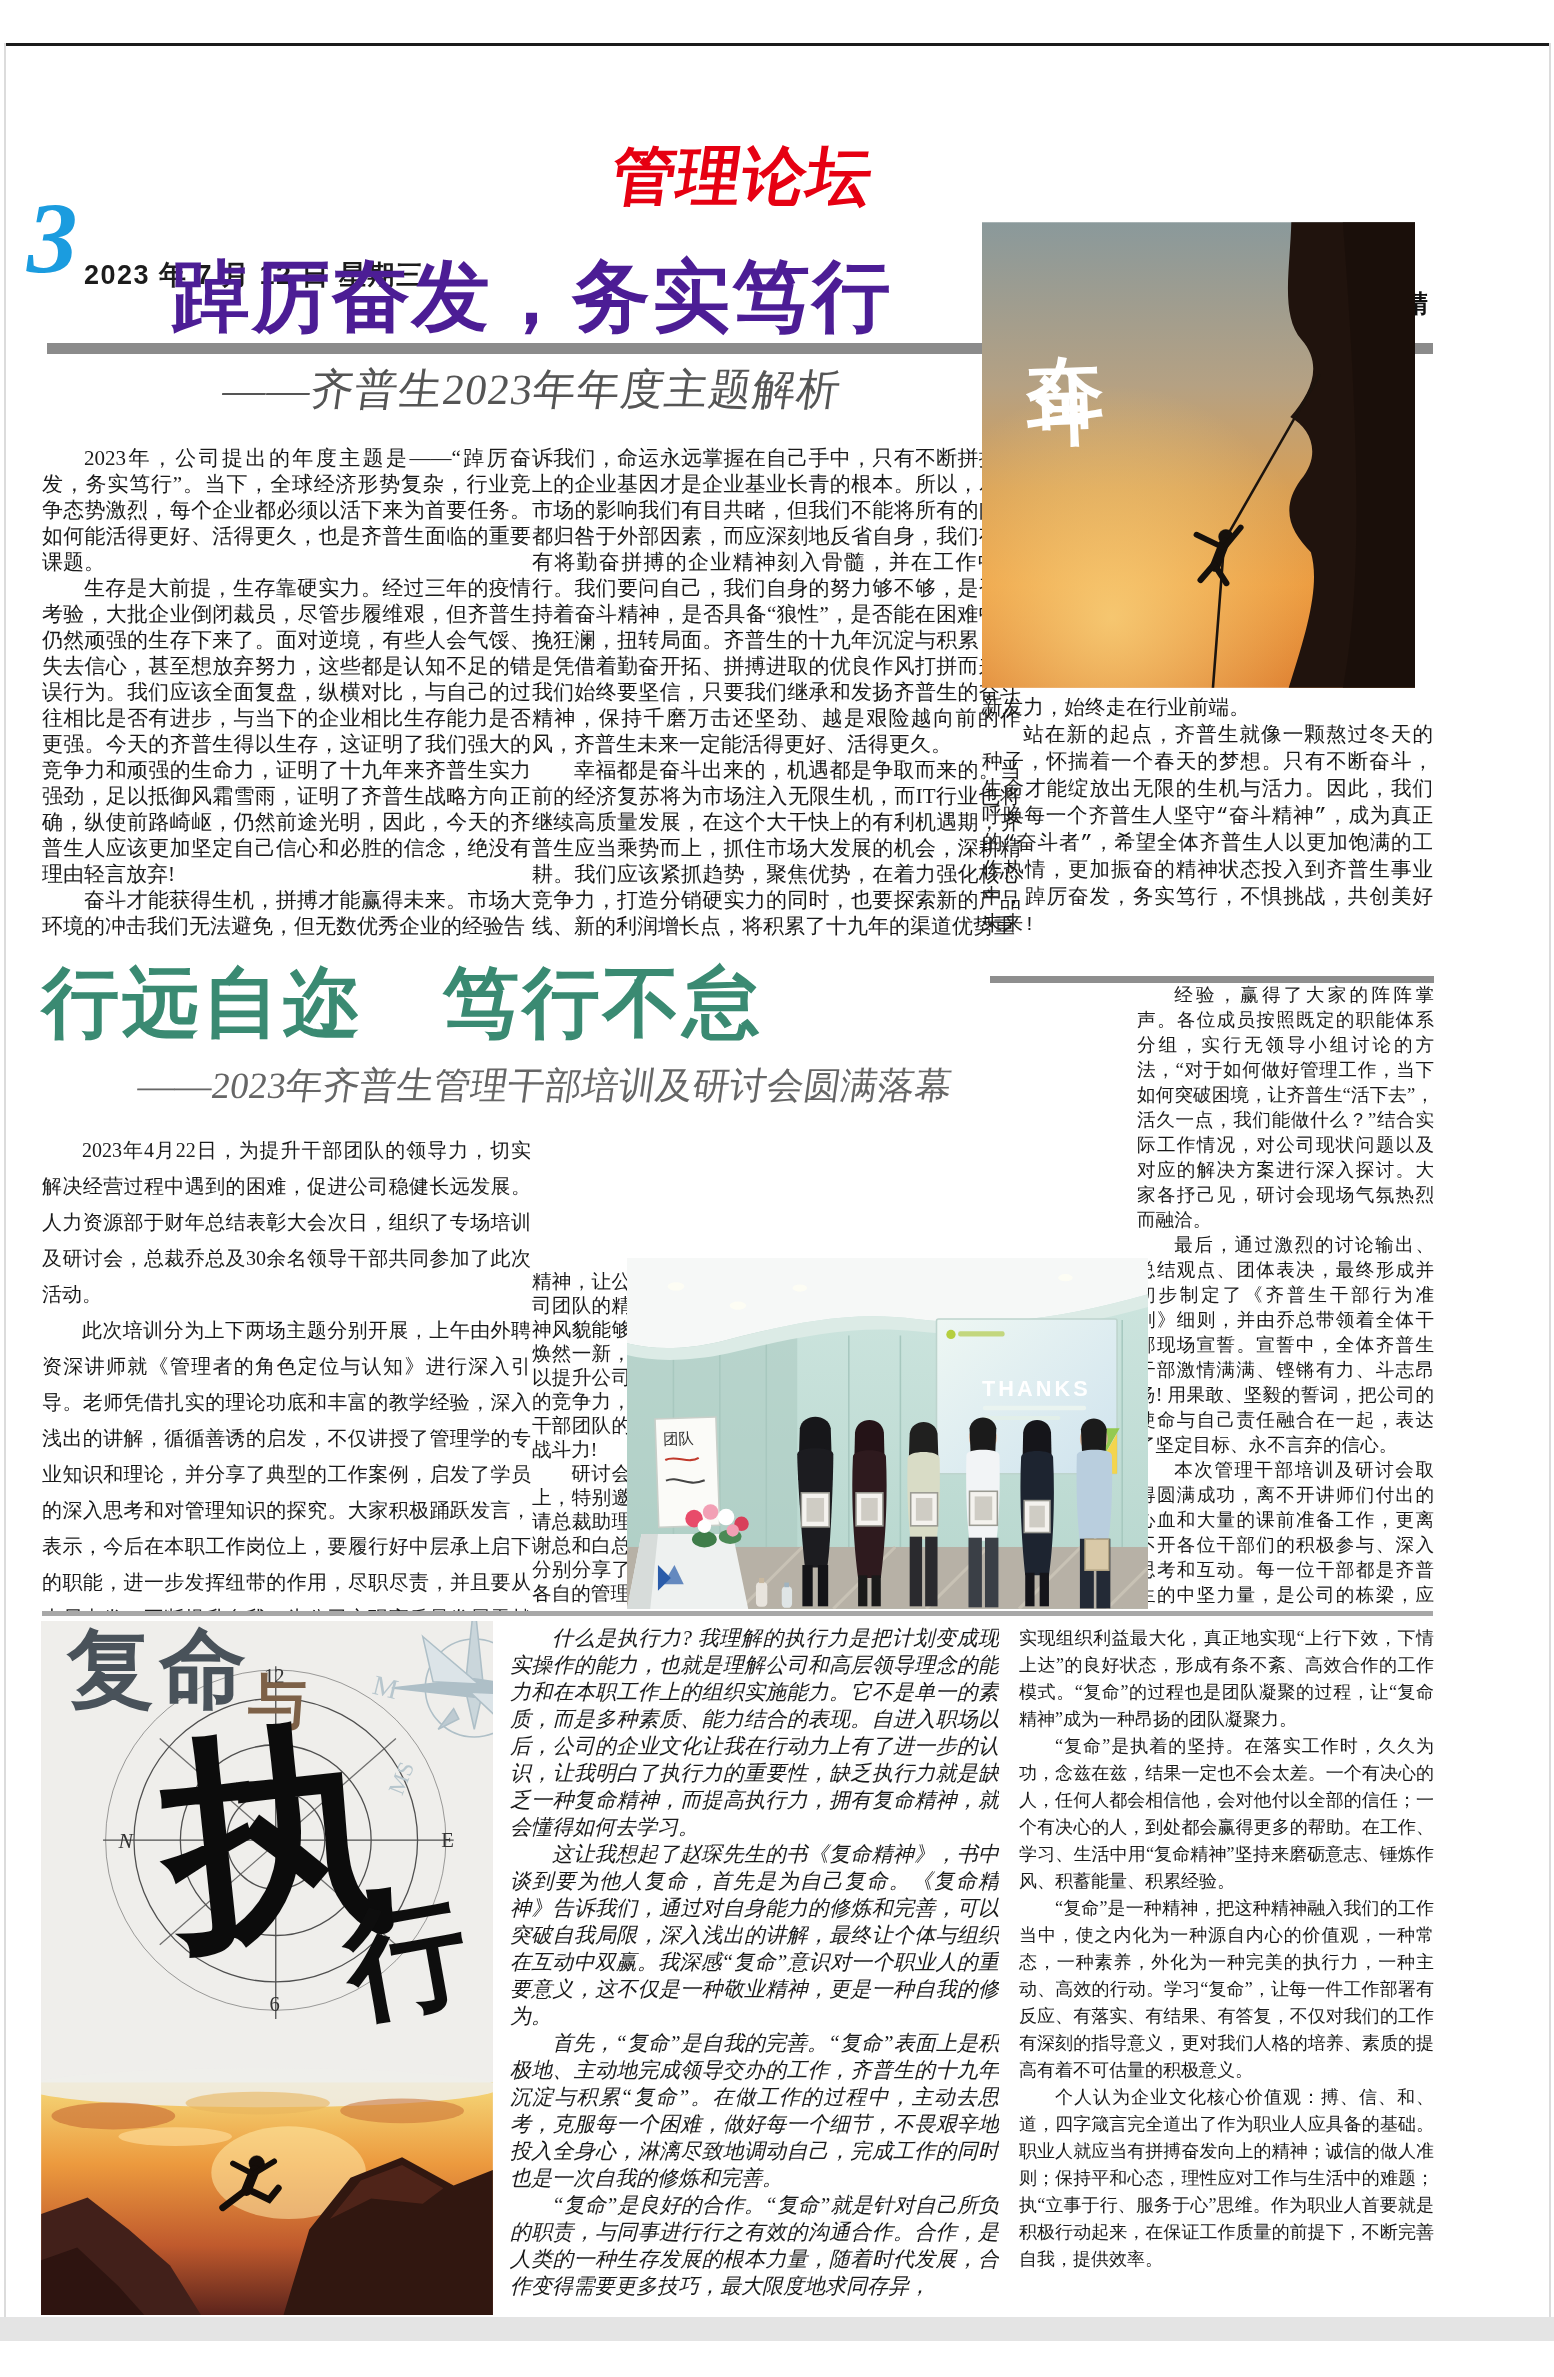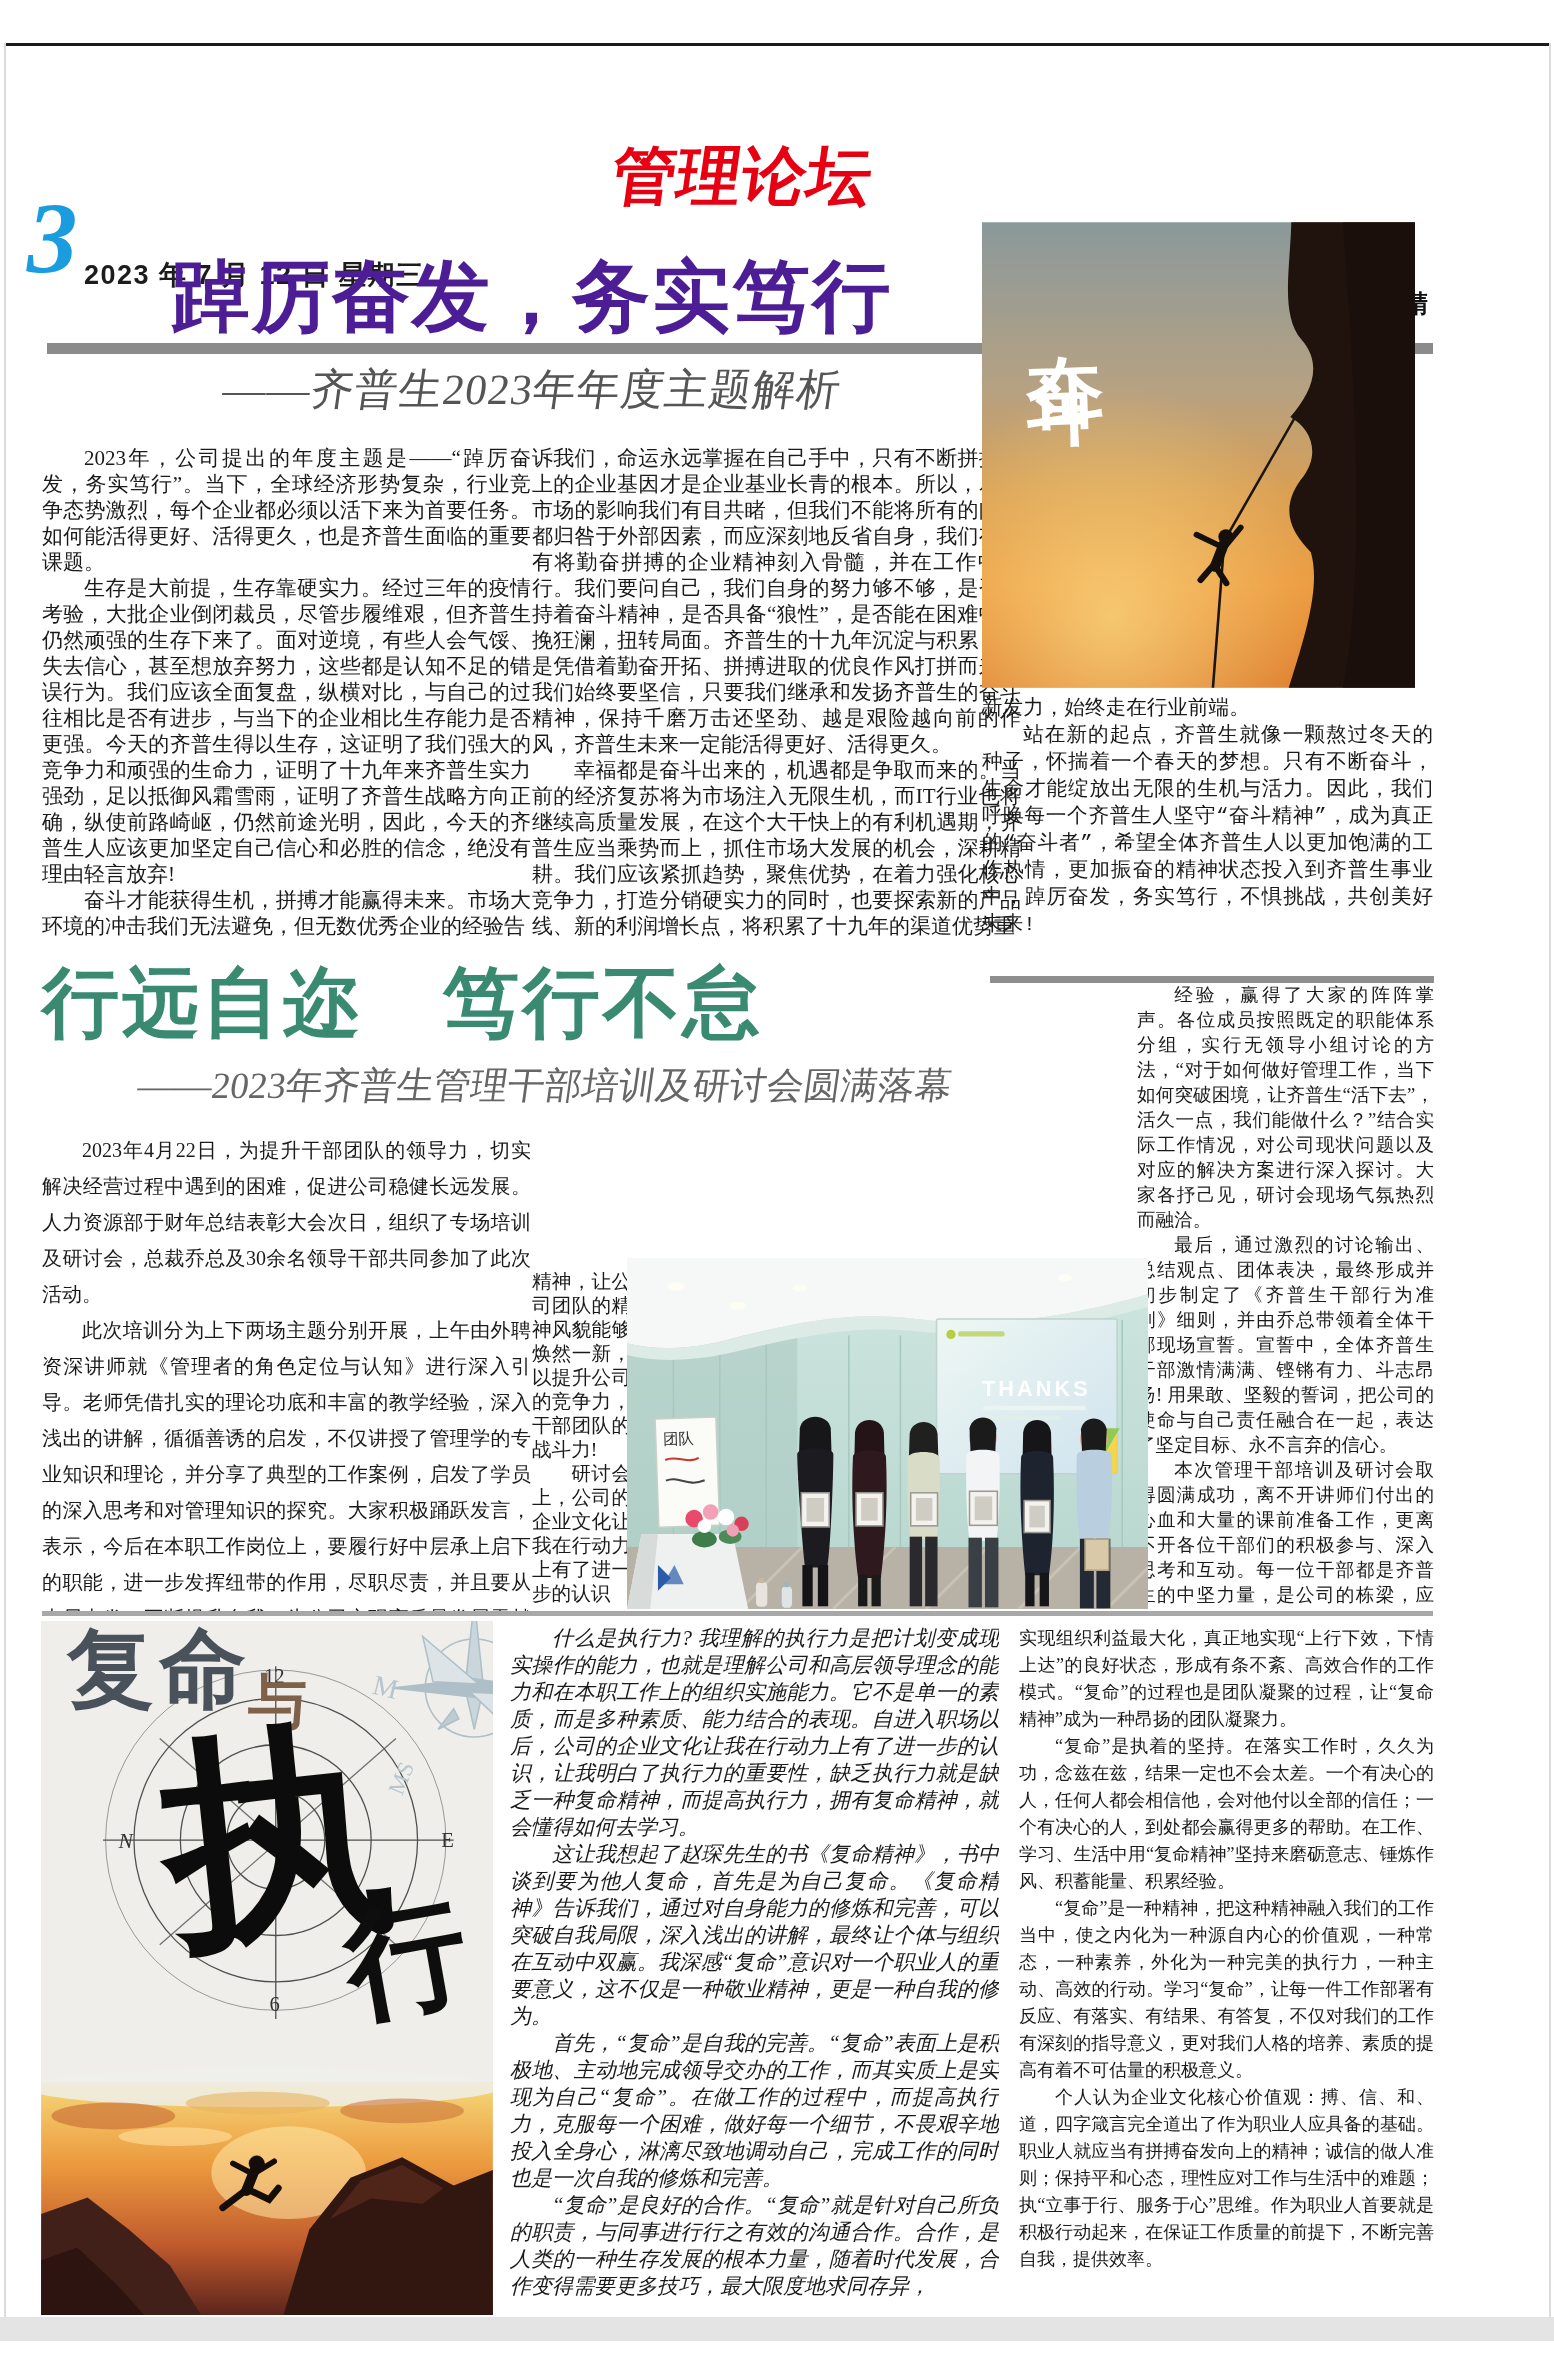--- a/index.html
+++ b/index.html
@@ -123,21 +123,21 @@
   <div class="abs" id="a2-title">行远自迩　笃行不怠</div>
   <div class="abs" id="a2-sub">——2023年齐普生管理干部培训及研讨会圆满落幕</div>
 
   <div class="abs btxt" id="a2-col1">
       <p>2023年4月22日，为提升干部团队的领导力，切实解决经营过程中遇到的困难，促进公司稳健长远发展。人力资源部于财年总结表彰大会次日，组织了专场培训及研讨会，总裁乔总及30余名领导干部共同参加了此次活动。</p>
       <p>此次培训分为上下两场主题分别开展，上午由外聘资深讲师就《管理者的角色定位与认知》进行深入引导。老师凭借扎实的理论功底和丰富的教学经验，深入浅出的讲解，循循善诱的启发，不仅讲授了管理学的专业知识和理论，并分享了典型的工作案例，启发了学员的深入思考和对管理知识的探究。大家积极踊跃发言，表示，今后在本职工作岗位上，要履行好中层承上启下的职能，进一步发挥纽带的作用，尽职尽责，并且要从大局出发，不断提升自我，为公司实现高质量发展贡献力量。</p>
       <p>下午的研讨会由公司技术支持部白总担任讲师，带领大家再次回顾了2022年企业文化活动中，根据《论中层干部在公司管理中的重要作用》和《华为任</p>
     </div>
   <div class="abs btxt" id="a2-side" data-cont-first="">
       <p>精神，让公司团队的精神风貌能够焕然一新，以提升公司的竞争力，干部团队的战斗力!</p>
-      <p>研讨会上，公司的企业文化让我在行动力上有了进一步的认识</p>
+      <p>研讨会上，特别邀请总裁助理谢总和白总分别分享了各自的管理</p>
     </div>
   <div class="abs btxt" id="a2-right" data-cont-first="">
     <div class="photo-spacer"></div>
   <p>经验，赢得了大家的阵阵掌声。各位成员按照既定的职能体系分组，实行无领导小组讨论的方法，“对于如何做好管理工作，当下如何突破困境，让齐普生“活下去”，活久一点，我们能做什么？”结合实际工作情况，对公司现状问题以及对应的解决方案进行深入探讨。大家各抒己见，研讨会现场气氛热烈而融洽。</p>
       <p>最后，通过激烈的讨论输出、总结观点、团体表决，最终形成并初步制定了《齐普生干部行为准则》细则，并由乔总带领着全体干部现场宣誓。宣誓中，全体齐普生干部激情满满、铿锵有力、斗志昂扬! 用果敢、坚毅的誓词，把公司的使命与自己责任融合在一起，表达了坚定目标、永不言弃的信心。</p>
       <p>本次管理干部培训及研讨会取得圆满成功，离不开讲师们付出的心血和大量的课前准备工作，更离不开各位干部们的积极参与、深入思考和互动。每一位干部都是齐普生的中坚力量，是公司的栋梁，应该“行远自迩，笃行不怠”，竭心尽力地为公司的发展而献计献策。未来，相信在公司领导的带领下，通过全体员工的共同努力，齐普生的发展一定能够蒸蒸日上!</p>
     </div>
 
   <div class="abs" id="photo2">
     <svg width="521" height="351" viewBox="0 0 1010 680">
@@ -336,21 +336,21 @@
     </svg>
     <div id="art-fuming">复命</div>
     <div id="art-yu">与</div>
     <div id="art-zhi">执</div>
     <div id="art-xing">行</div>
   </div>
 
   <div class="abs btxt" id="a3-colM">
       <p>什么是执行力? 我理解的执行力是把计划变成现实操作的能力，也就是理解公司和高层领导理念的能力和在本职工作上的组织实施能力。它不是单一的素质，而是多种素质、能力结合的表现。自进入职场以后，公司的企业文化让我在行动力上有了进一步的认识，让我明白了执行力的重要性，缺乏执行力就是缺乏一种复命精神，而提高执行力，拥有复命精神，就会懂得如何去学习。</p>
       <p>这让我想起了赵琛先生的书《复命精神》，书中谈到要为他人复命，首先是为自己复命。《复命精神》告诉我们，通过对自身能力的修炼和完善，可以突破自我局限，深入浅出的讲解，最终让个体与组织在互动中双赢。我深感“复命”意识对一个职业人的重要意义，这不仅是一种敬业精神，更是一种自我的修为。</p>
-      <p>首先，“复命”是自我的完善。“复命”表面上是积极地、主动地完成领导交办的工作，而其实质上是实现为自己“复命”。在做工作的过程中，而提高执行力，克服每一个困难，做好每一个细节，不畏艰辛地投入全身心，淋漓尽致地调动自己，完成工作的同时也是一次自我的修炼和完善。</p>
+      <p>首先，“复命”是自我的完善。“复命”表面上是积极地、主动地完成领导交办的工作，齐普生的十九年沉淀与积累“复命”。在做工作的过程中，主动去思考，克服每一个困难，做好每一个细节，不畏艰辛地投入全身心，淋漓尽致地调动自己，完成工作的同时也是一次自我的修炼和完善。</p>
       <p>“复命”是良好的合作。“复命”就是针对自己所负的职责，与同事进行行之有效的沟通合作。合作，是人类的一种生存发展的根本力量，随着时代发展，合作变得需要更多技巧，最大限度地求同存异，</p>
     </div>
   <div class="abs btxt" id="a3-colR" data-cont-first="">
       <p>实现组织利益最大化，真正地实现“上行下效，下情上达”的良好状态，形成有条不紊、高效合作的工作模式。“复命”的过程也是团队凝聚的过程，让“复命精神”成为一种昂扬的团队凝聚力。</p>
       <p>“复命”是执着的坚持。在落实工作时，久久为功，念兹在兹，结果一定也不会太差。一个有决心的人，任何人都会相信他，会对他付以全部的信任；一个有决心的人，到处都会赢得更多的帮助。在工作、学习、生活中用“复命精神”坚持来磨砺意志、锤炼作风、积蓄能量、积累经验。</p>
       <p>“复命”是一种精神，把这种精神融入我们的工作当中，使之内化为一种源自内心的价值观，一种常态，一种素养，外化为一种完美的执行力，一种主动、高效的行动。学习“复命”，让每一件工作部署有反应、有落实、有结果、有答复，不仅对我们的工作有深刻的指导意义，更对我们人格的培养、素质的提高有着不可估量的积极意义。</p>
       <p>个人认为企业文化核心价值观：搏、信、和、道，四字箴言完全道出了作为职业人应具备的基础。职业人就应当有拼搏奋发向上的精神；诚信的做人准则；保持平和心态，理性应对工作与生活中的难题；执“立事于行、服务于心”思维。作为职业人首要就是积极行动起来，在保证工作质量的前提下，不断完善自我，提供效率。</p>
     </div>
 
   <div class="abs" id="bottom-band"></div>

